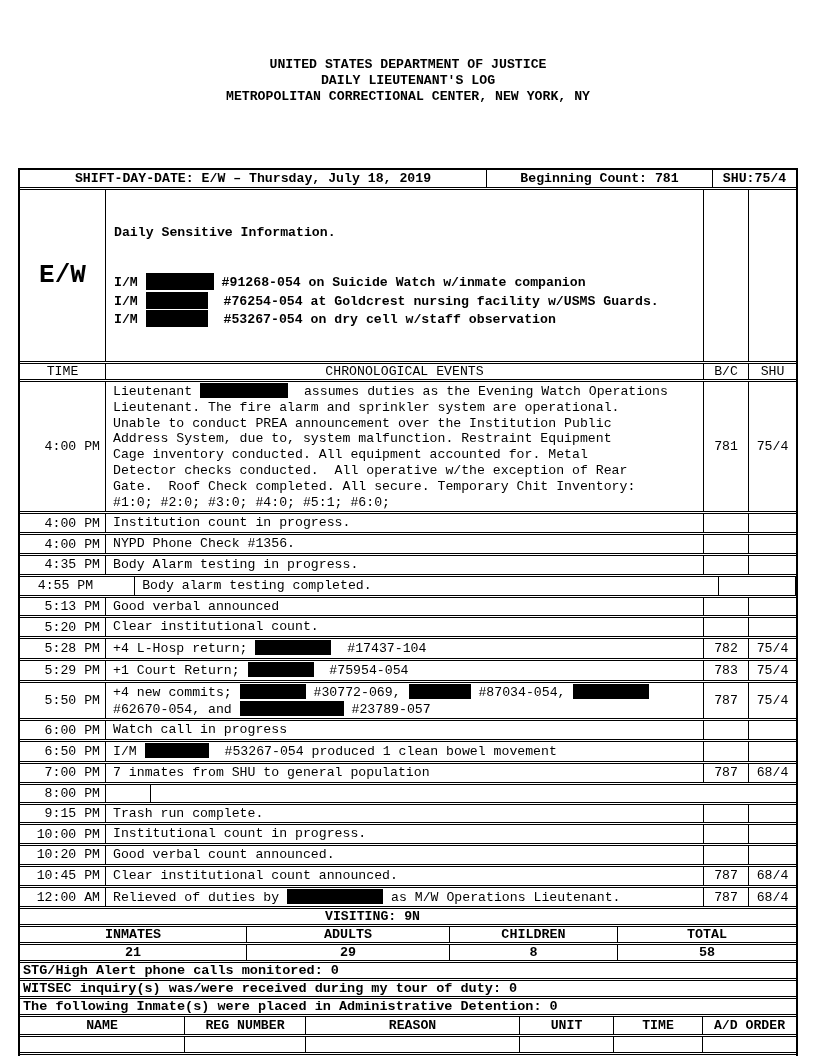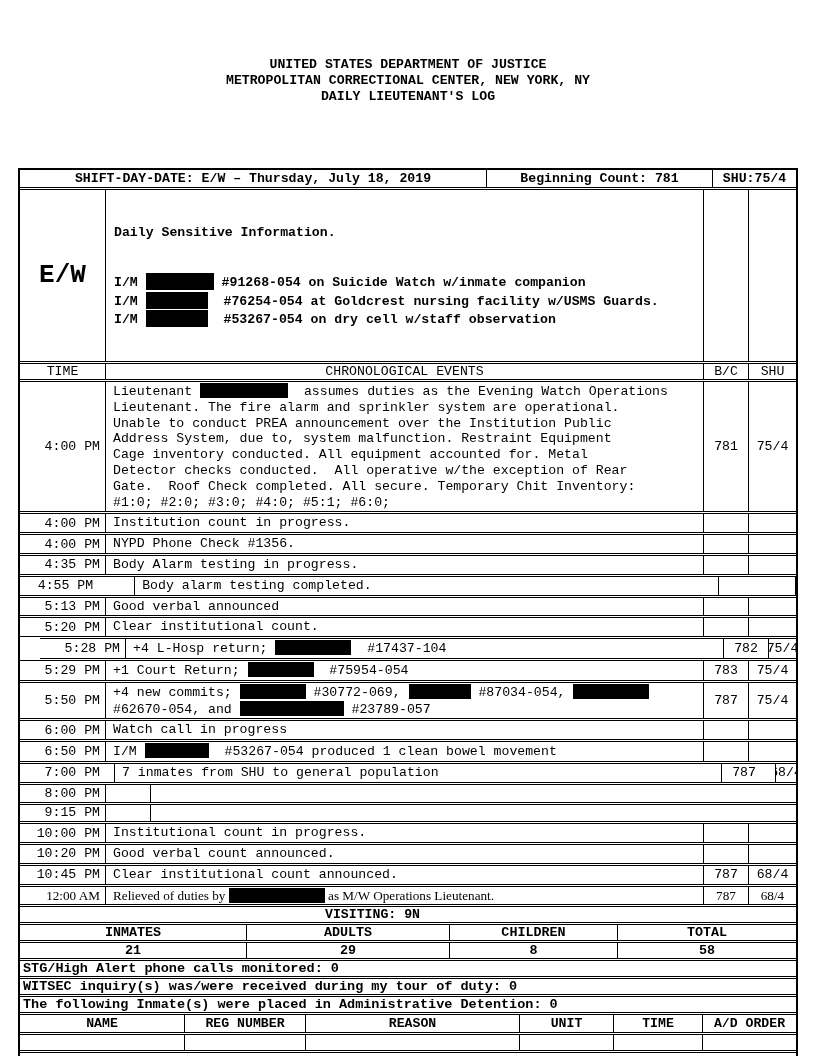--- a/index.html
+++ b/index.html
@@ -46,22 +46,22 @@
   .h-adempty{min-height:17px;}
   .c-ad{display:flex;align-items:center;justify-content:center;font-weight:bold;}
   
   .h-sig{min-height:52px;}
 </style>
 </head>
 <body>
 
 <div class="doc-header">
   <div>UNITED STATES DEPARTMENT OF JUSTICE</div>
+  <div>DAILY LIEUTENANT'S LOG</div>
   <div>METROPOLITAN CORRECTIONAL CENTER, NEW YORK, NY</div>
-  <div>DAILY LIEUTENANT'S LOG</div>
 </div>
 
 <div class="logtable">
 
   <div class="trow first h-shift">
     <div class="tcell c-shift">SHIFT-DAY-DATE: E/W – Thursday, July 18, 2019</div>
     <div class="tcell c-begin">Beginning Count: 781</div>
     <div class="tcell c-shiftshu">SHU:75/4</div>
   </div>
 
@@ -131,21 +131,21 @@
         </div>
         <div class="tcell c-bc"></div>
         <div class="tcell c-shu"></div>
       </div><div class="trow" style="min-height: 18.8px;">
         <div class="tcell c-time">5:20 PM</div>
         <div class="tcell c-events">
           <div class="eline"><span>Clear institutional count.</span></div>
         </div>
         <div class="tcell c-bc"></div>
         <div class="tcell c-shu"></div>
-      </div><div class="trow" style="min-height: 18.8px; margin-left: 20px;">
+      </div><div class="trow" style="min-height: 18.8px;">
         <div class="tcell c-time">5:28 PM</div>
         <div class="tcell c-events">
           <div class="eline"><span>+4 L-Hosp return; </span><span class="redact" style="width: 76px;"></span><span>  #17437-104</span></div>
         </div>
         <div class="tcell c-bc">782</div>
         <div class="tcell c-shu">75/4</div>
       </div><div class="trow" style="min-height: 18.8px;">
         <div class="tcell c-time">5:29 PM</div>
         <div class="tcell c-events">
           <div class="eline"><span>+1 Court Return; </span><span class="redact" style="width: 66px;"></span><span>  #75954-054</span></div>
@@ -167,33 +167,36 @@
         </div>
         <div class="tcell c-bc"></div>
         <div class="tcell c-shu"></div>
       </div><div class="trow" style="min-height: 18.8px;">
         <div class="tcell c-time">6:50 PM</div>
         <div class="tcell c-events">
           <div class="eline"><span>I/M </span><span class="redact" style="width: 64px;"></span><span>  #53267-054 produced 1 clean bowel movement</span></div>
         </div>
         <div class="tcell c-bc"></div>
         <div class="tcell c-shu"></div>
-      </div><div class="trow" style="min-height: 18.8px; gap: 9px;">
+      </div><div class="trow" style="min-height: 18.8px;">
         <div class="tcell c-time">7:00 PM</div>
         <div class="tcell c-events">
           <div class="eline"><span>7 inmates from SHU to general population</span></div>
         </div>
         <div class="tcell c-bc">787</div>
         <div class="tcell c-shu">68/4</div>
       </div><div class="trow" style="min-height: 18.8px;">
         <div class="tcell c-time">8:00 PM</div>
         <div class="tcell c-bc"></div>
         <div class="tcell c-shu"></div>
       </div><div class="trow" style="min-height: 18.8px;">
         <div class="tcell c-time">9:15 PM</div>
+        <div class="tcell c-events">
+          <div class="eline"><span>Trash run complete.</span></div>
+        </div>
         <div class="tcell c-bc"></div>
         <div class="tcell c-shu"></div>
       </div><div class="trow" style="min-height: 18.8px;">
         <div class="tcell c-time">10:00 PM</div>
         <div class="tcell c-events">
           <div class="eline"><span>Institutional count in progress.</span></div>
         </div>
         <div class="tcell c-bc"></div>
         <div class="tcell c-shu"></div>
       </div><div class="trow" style="min-height: 18.8px;">
@@ -203,21 +206,21 @@
         </div>
         <div class="tcell c-bc"></div>
         <div class="tcell c-shu"></div>
       </div><div class="trow" style="min-height: 18.8px;">
         <div class="tcell c-time">10:45 PM</div>
         <div class="tcell c-events">
           <div class="eline"><span>Clear institutional count announced.</span></div>
         </div>
         <div class="tcell c-bc">787</div>
         <div class="tcell c-shu">68/4</div>
-      </div><div class="trow" style="min-height: 18.8px; font-family: Liberation Serif, serif;">
+      </div><div class="trow" style="min-height: 18.8px;">
         <div class="tcell c-time">12:00 AM</div>
         <div class="tcell c-events">
           <div class="eline"><span>Relieved of duties by </span><span class="redact" style="width: 96px;"></span><span> as M/W Operations Lieutenant.</span></div>
         </div>
         <div class="tcell c-bc">787</div>
         <div class="tcell c-shu">68/4</div>
       </div></div>
 
   <div class="trow h-vtitle">
     <div class="tcell c-vtitle">VISITING: 9N</div>

